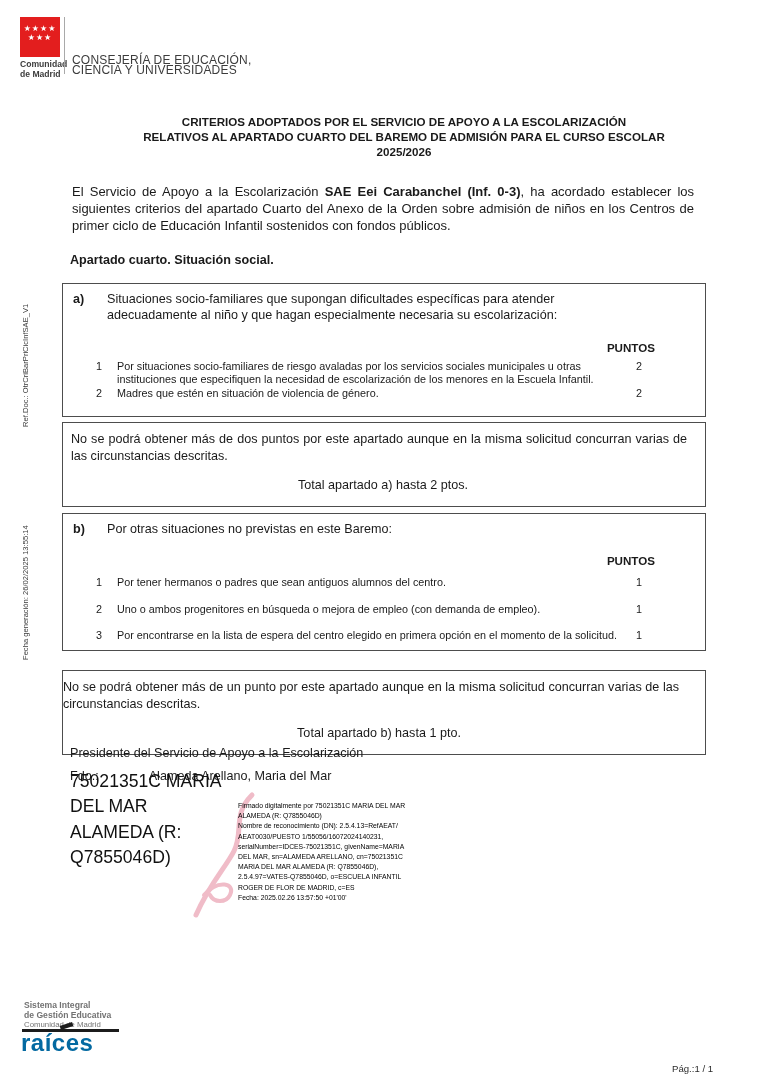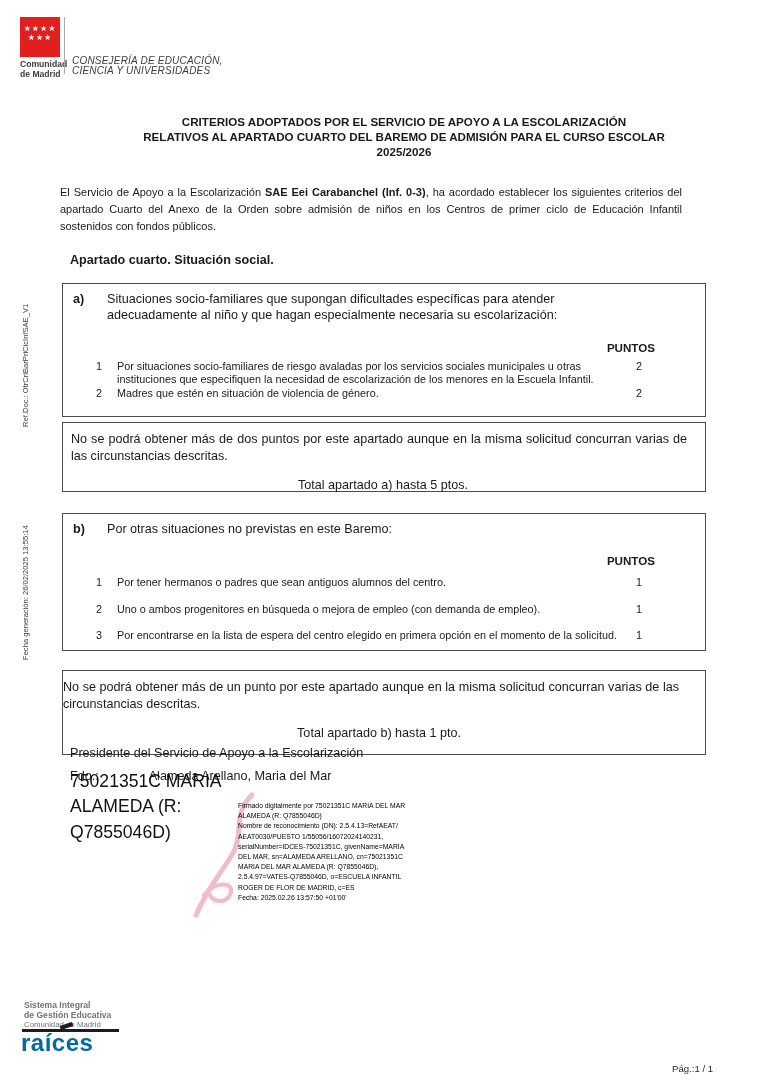--- a/index.html
+++ b/index.html
@@ -10,40 +10,40 @@
     font-family:"Liberation Sans","DejaVu Sans",sans-serif; color:#1a1a1a;
   }
 
   
   .flag { position:absolute; left:20px; top:17px; width:40px; height:40px; background:#e31e1e; text-align:center; }
   .flag .stars { color:#fff; font-size:8px; letter-spacing:1px; line-height:10px; }
   .flag .r1 { margin-top:7px; }
   .flag .r2 { margin-top:-1px; }
   .region { position:absolute; left:20px; top:60px; width:44px; font-weight:bold; font-size:8.6px; line-height:9.8px; color:#3c3c3c; text-align:left; }
   .hdr-divider { position:absolute; left:64px; top:17px; width:1px; height:57px; background:#a9a9a9; }
-  .dept { position:absolute; left:72px; top:56px; font-size:10px; line-height:9.6px; color:#3c3c3c; letter-spacing:.2px;font-style:italic; }
+  .dept { position:absolute; left:72px; top:56px; font-size:12px; line-height:9.6px; color:#3c3c3c; letter-spacing:.2px; }
 
   
   .vtext { position:absolute; transform:rotate(-90deg); transform-origin:0 0; white-space:nowrap; font-size:7.6px; color:#3a3a3a; }
   .vt-ref  { left:21px; top:427px; }
   .vt-gen  { left:21px; top:660px; }
 
   
   .title { position:absolute; left:0; right:0; top:114px; text-align:center; font-weight:bold; font-size:11.6px; line-height:15px;padding-left:40px; }
 
   
-  .intro { position:absolute; left:60px; top:184px; width:622px; font-size:11px; line-height:16.8px; text-align:justify; }
+  .intro { position:absolute; left:72px; top:184px; width:622px; font-size:13px; line-height:16.8px; text-align:justify; }
   .intro b { font-weight:bold; }
 
   .apartado { position:absolute; left:70px; top:253px; font-weight:bold; font-size:12.6px; }
 
   
   .box { position:absolute; left:62px; width:644px; border:1px solid #4d4d4d; background:#fff; }
   .box-a      { top:283px; height:134px; padding:7px 50px 0 10px; }
-  .box-a-note { top:422px; height:70px;  padding:8px 10px 0 8px; }
+  .box-a-note { top:422px; height:85px;  padding:8px 10px 0 8px; }
   .box-b      { top:513px; height:138px; padding:7px 50px 0 10px; }
   .box-b-note { top:670px; height:85px;  padding:8px 10px 0 0; }
 
   .crit-head { display:flex; font-size:12.6px; line-height:16.4px; }
   .crit-head .lbl { width:34px; font-weight:bold; }
   .crit-head .txt { width:522px; }
   .points-hd { text-align:right; font-weight:bold; font-size:11.6px; margin-top:17px; }
   .items { margin-top:6px; }
   .item { display:flex; font-size:10.8px; line-height:13.4px; }
   .item .num { width:44px; text-align:right; padding-right:15px; flex:none; }
@@ -120,21 +120,21 @@
       <div class="item">
         <div class="num">2</div>
         <div class="txt">Madres que estén en situación de violencia de género.</div>
         <div class="pts">2</div>
       </div>
     </div>
   </div>
 
   <div class="box box-a-note">
     <div class="note-txt">No se podrá obtener más de dos puntos por este apartado aunque en la misma solicitud concurran varias de las circunstancias descritas.</div>
-    <div class="note-total">Total apartado a) hasta 5 ptos.</div>
+    <div class="note-total">Total apartado a) hasta 2 ptos.</div>
   </div>
 
   <div class="box box-b">
     <div class="crit-head">
       <div class="lbl">b)</div>
       <div class="txt">Por otras situaciones no previstas en este Baremo:</div>
     </div>
     <div class="points-hd">PUNTOS</div>
     <div class="items">
       <div class="item">
@@ -161,20 +161,21 @@
   </div>
 
   <div class="president">Presidente del Servicio de Apoyo a la Escolarización</div>
   <div class="fdo">
     <span>Fdo.:</span>
     <span class="fdo-name">Alameda Arellano, Maria del Mar</span>
   </div>
 
   <div class="stamp-name">
     <div>75021351C MARIA</div>
+    <div>DEL MAR</div>
     <div>ALAMEDA (R:</div>
     <div>Q7855046D)</div>
   </div>
 
   <svg class="flourish" width="72" height="130" viewBox="0 0 72 130">
     <path d="M64 4 C44 24 56 40 46 60 C38 76 22 92 8 124" fill="none" stroke="#f0bcc8" stroke-width="5" stroke-linecap="round"></path>
     <path d="M16 104 C30 88 48 92 42 104 C38 112 26 112 22 104" fill="none" stroke="#f0bcc8" stroke-width="4" stroke-linecap="round"></path>
   </svg>
 
   <div class="stamp-details">Firmado digitalmente por 75021351C MARIA DEL MAR

